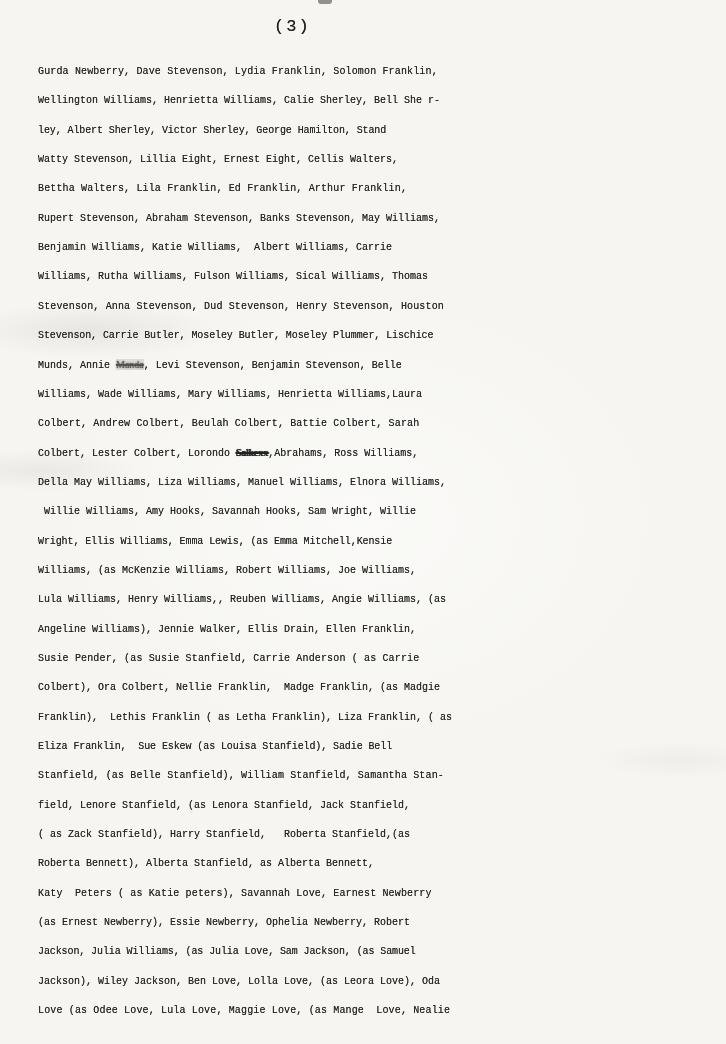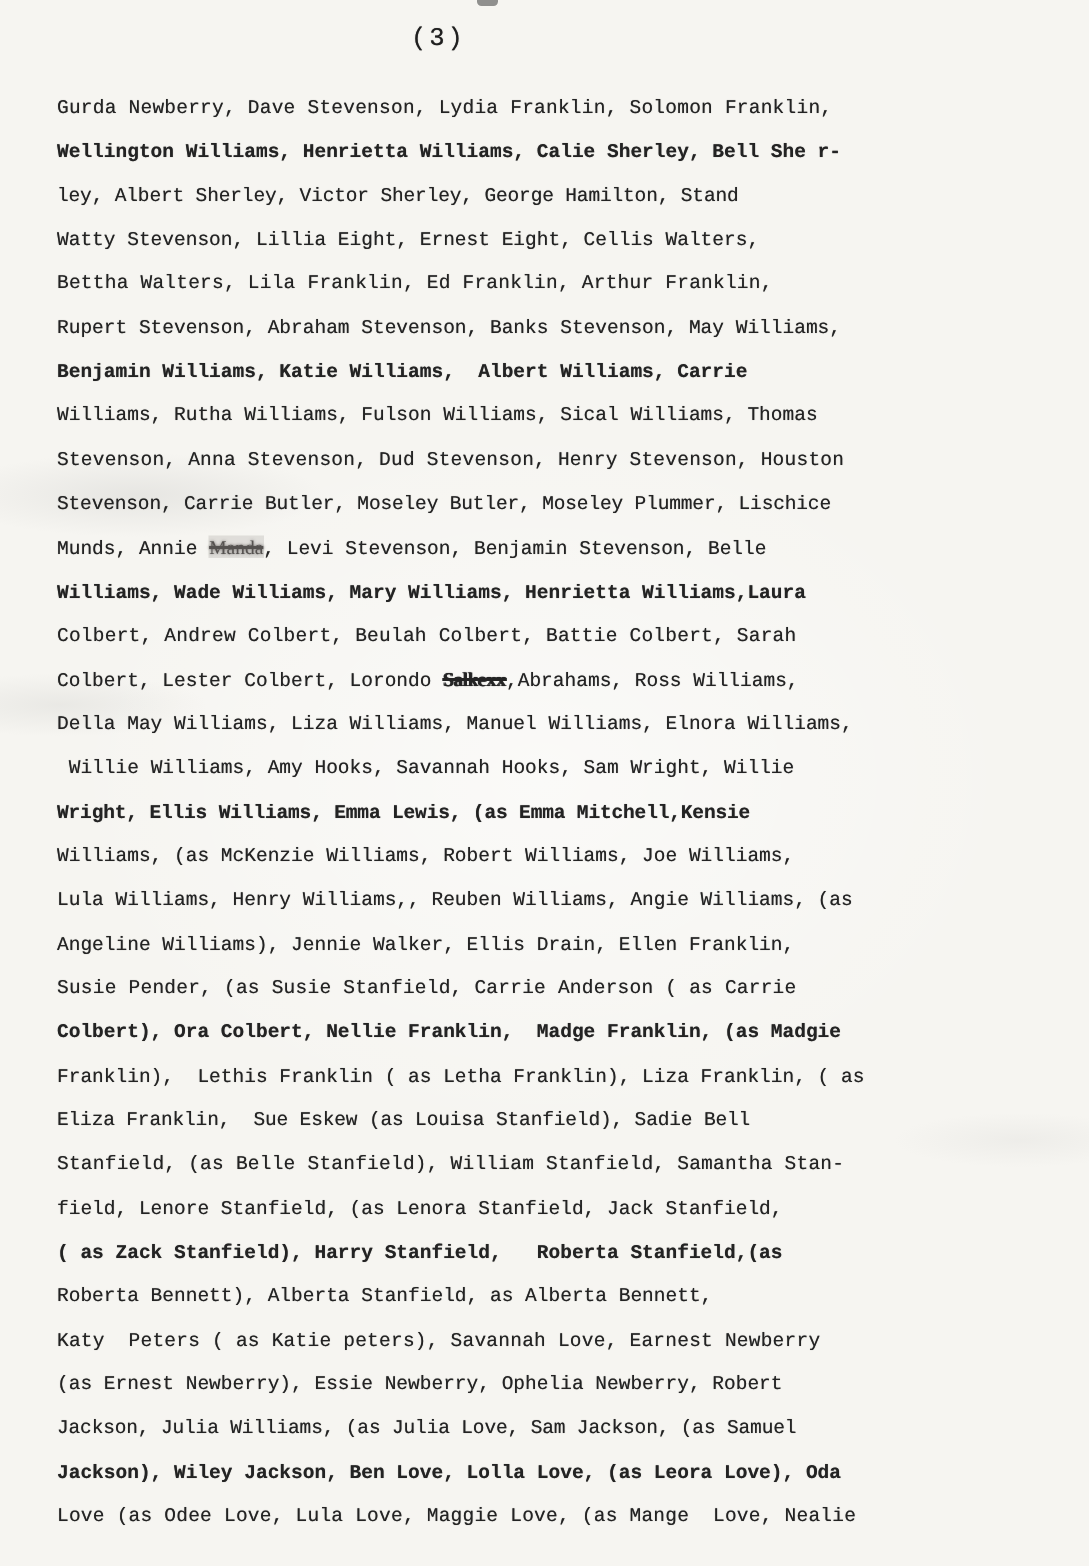--- a/index.html
+++ b/index.html
@@ -38,32 +38,32 @@
     font-size: 17px;
     letter-spacing: 2px;
     color: #1f1f1f;
     text-shadow: 0 0 0.5px rgba(30,30,30,0.7);
   }
   .text-body {
     position: absolute;
     top: 57px;
     left: 38px;
     right: 6px;
-    font-size: 13px;
+    font-size: 10px;
     line-height: 29.35px;
     white-space: pre-wrap;
     text-shadow: 0 0 0.5px rgba(30,30,30,0.65);
   }
   .line {
     height: 29.35px;
     overflow: visible;
   }
   
   .line:nth-child(4n+1) { letter-spacing: 0.15px; }
-  .line:nth-child(5n+2) { transform: translateY(0.4px); font-weight: bold; }
+  .line:nth-child(5n+2) { transform: translateY(0.4px); }
   .line:nth-child(7n+3) { letter-spacing: -0.1px; }
   .strike {
     text-decoration: line-through;
     text-decoration-thickness: 1.5px;
     font-family: Liberation Serif, serif;
   }
   .smudge {
     color: #555250;
     background: rgba(140,138,134,0.22);
     text-shadow: 0 0 2px rgba(90,88,85,0.8);

